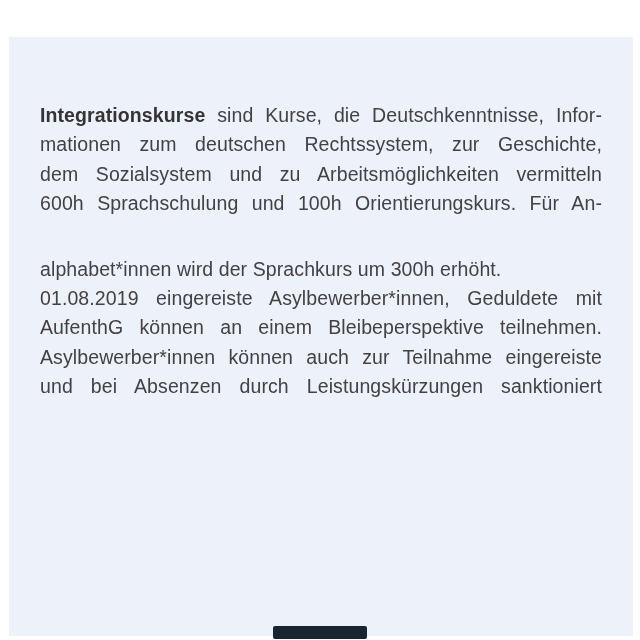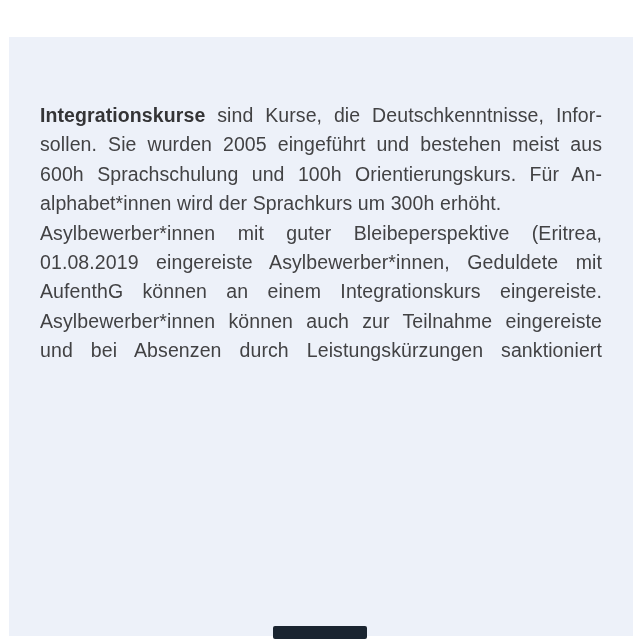--- a/index.html
+++ b/index.html
@@ -36,20 +36,21 @@
     font-weight: 400;
     letter-spacing: 0.1px;
   }
   .line {
     text-align: justify;
     text-align-last: justify;
     white-space: normal;
   }
   .line.last {
     text-align-last: left;
+    margin-top: 36px;
   }
   .line b {
     font-weight: 700;
     color: var(--bold-color, #343436);
   }
   .footer-indicator-bar {
     position: absolute;
     left: 273px;
     top: 626px;
     width: 94px;
@@ -58,24 +59,24 @@
     background: var(--indicator-color, #1a2430);
   }
 </style>
 </head>
 <body>
 
 <div class="page-frame">
   <div class="content-card">
     <div class="text-block">
         <div class="line"><b>Integrationskurse</b> sind Kurse, die Deutschkenntnisse, Infor-</div>
-        <div class="line">sollen. Sie wurden 2005 eingeführt und bestehen meist aus</div>
+        <div class="line">mationen zum deutschen Rechtssystem, zur Geschichte,</div>
+        <div class="line">dem Sozialsystem und zu Arbeitsmöglichkeiten vermitteln</div>
         <div class="line">600h Sprachschulung und 100h Orientierungskurs. Für An-</div>
         <div class="line last">alphabet*innen wird der Sprachkurs um 300h erhöht.</div>
-        <div class="line">Asylbewerber*innen mit guter Bleibeperspektive (Eritrea,</div>
         <div class="line">01.08.2019 eingereiste Asylbewerber*innen, Geduldete mit</div>
-        <div class="line">AufenthG können an einem Integrationskurs eingereiste.</div>
+        <div class="line">AufenthG können an einem Bleibeperspektive teilnehmen.</div>
         <div class="line">Asylbewerber*innen können auch zur Teilnahme eingereiste</div>
         <div class="line">und bei Absenzen durch Leistungskürzungen sanktioniert</div>
       </div>
   </div>
   <div class="footer-indicator-bar"></div>
 </div>
 
 </body></html>

